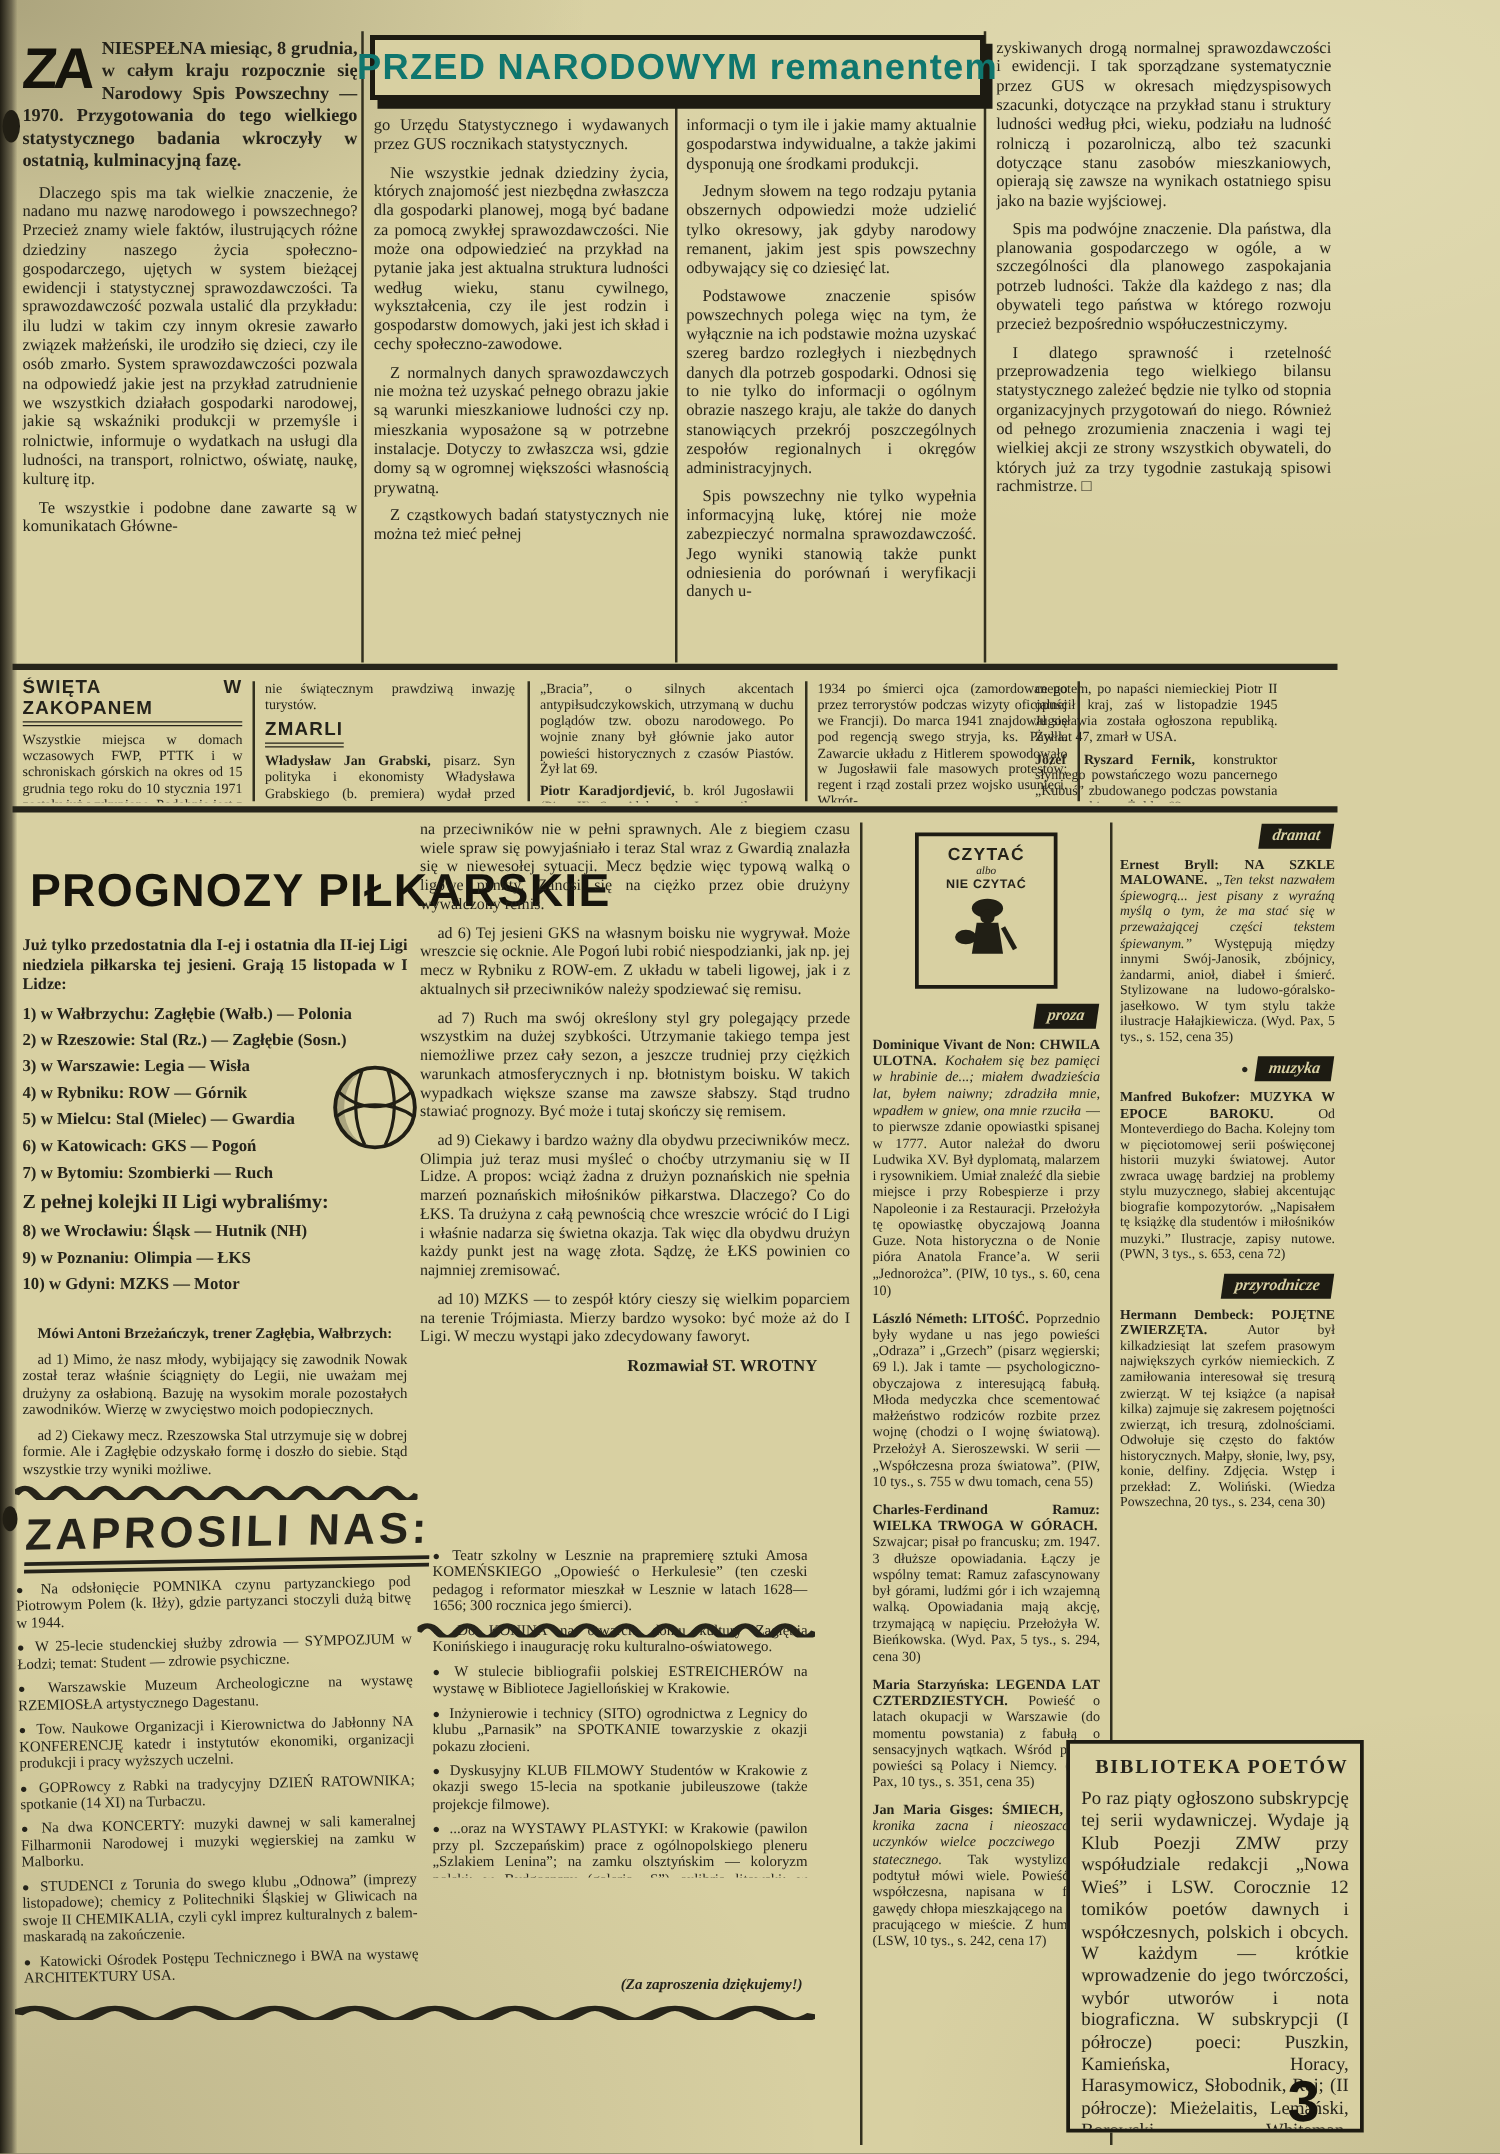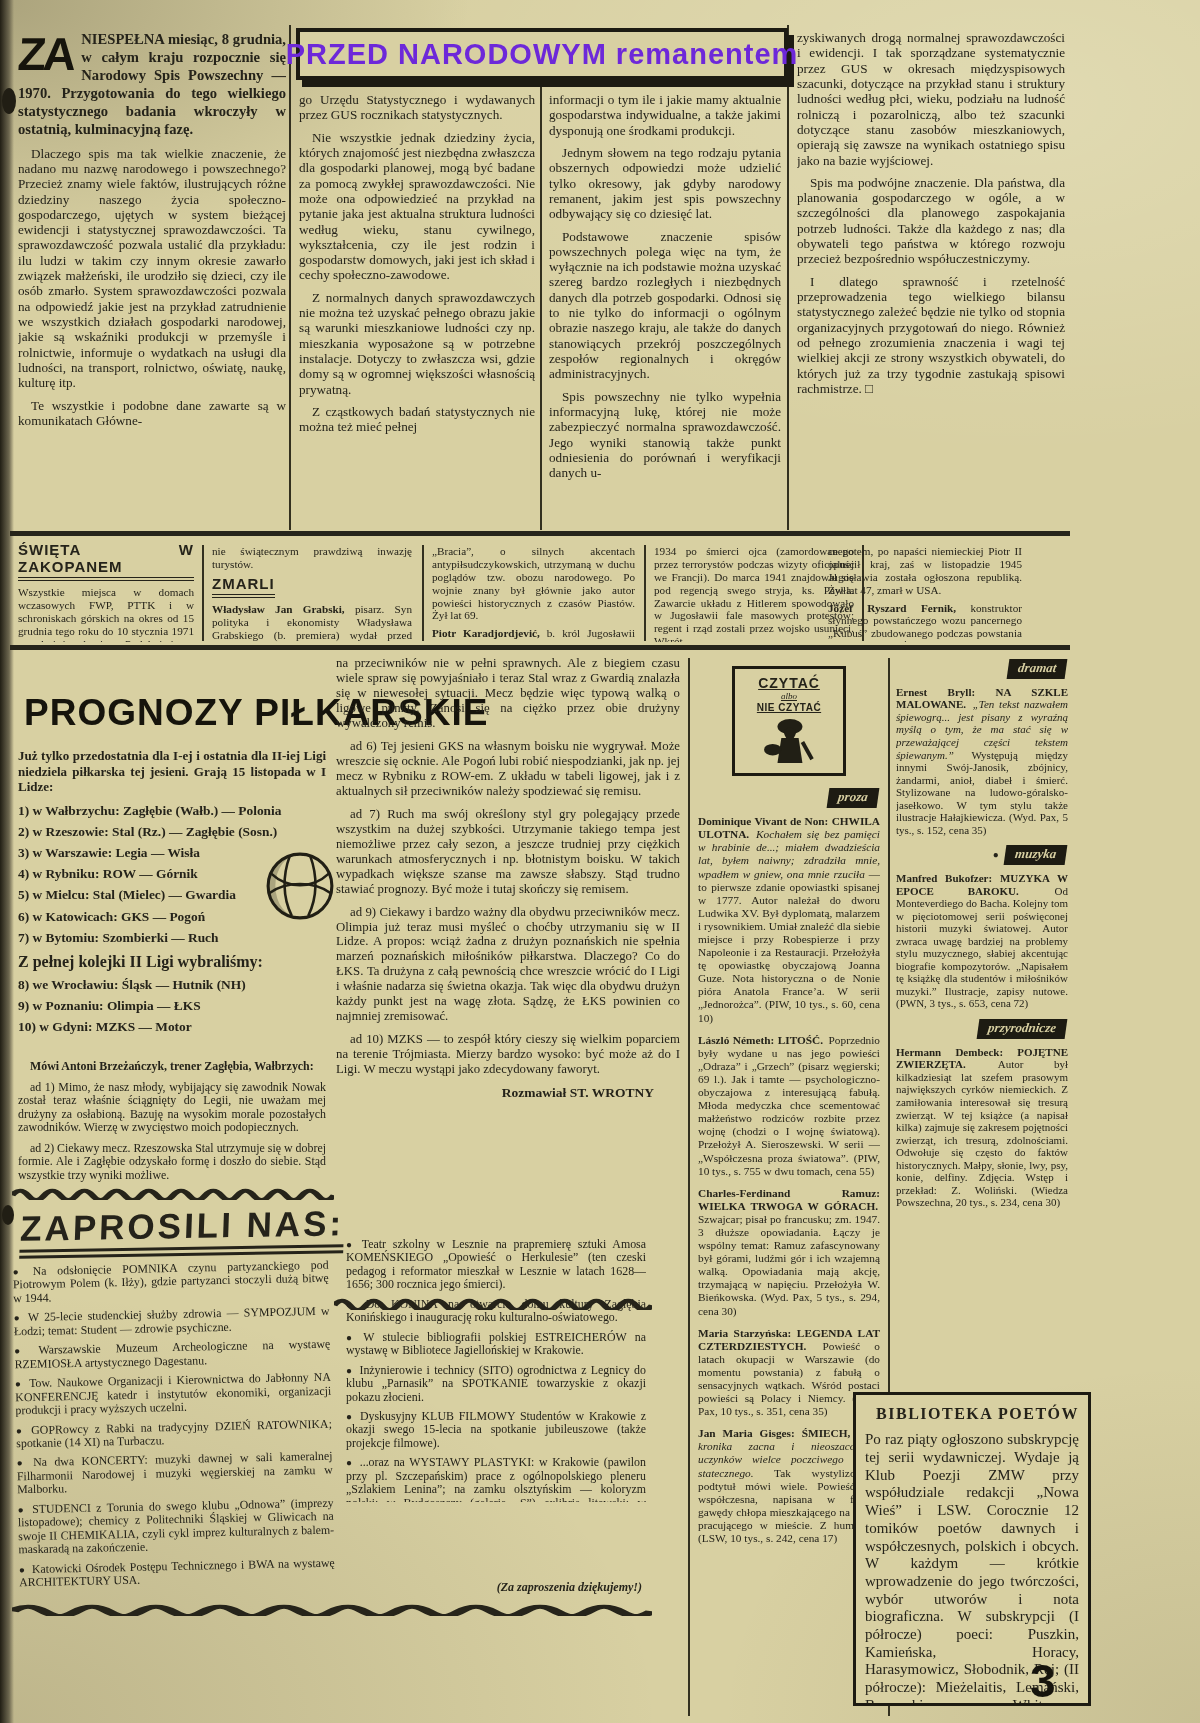--- a/index.html
+++ b/index.html
@@ -20,21 +20,21 @@
   p{margin:0 0 7px 0;}
   .just{text-align:justify;}
   .ind p{text-indent:13px;}
   p.noind{text-indent:0;}
   .lead-c{font-size:13.2px;line-height:1.16;overflow:hidden;}
   .lead-p1{font-size:14.6px;line-height:1.24;font-weight:bold;}
   .dropcap{float:left;font:bold 46px/0.9 "Liberation Sans",sans-serif;letter-spacing:-3px;
     margin:4px 8px 0 0;color:#16140c;transform:skewX(-4deg);}
   .headline-box{border:4px solid #1d1b12;box-shadow:6px 7px 0 #1d1b12;display:flex;
     align-items:center;justify-content:center;background:#d8d0a2;}
-  .headline-box span{font:bold 29px/1 "Liberation Sans",sans-serif;letter-spacing:1px;color:#6d28d9;white-space:nowrap;}
+  .headline-box span{font:bold 29px/1 "Liberation Sans",sans-serif;letter-spacing:1px;color:#0f766e;white-space:nowrap;}
   .strip{font-size:11.2px;line-height:1.15;overflow:hidden;}
   .strip p{margin:0 0 5px 0;}
   .strip-title{font:bold 15px/1.1 "Liberation Sans",sans-serif;letter-spacing:1px;
     border-bottom:4px double #25231a;display:inline-block;padding-bottom:2px;margin-bottom:5px;}
   .bname{font-weight:bold;}
   .fb-title{font:bold 37px/1 "Liberation Sans",sans-serif;letter-spacing:1px;color:#16140c;}
   .fb-intro{font-size:13px;font-weight:bold;line-height:1.2;margin-bottom:7px;}
   .match{font-size:13.4px;font-weight:bold;line-height:1.28;margin:0 0 4px 0;}
   .fb-sub{font-size:16px;font-weight:bold;margin:7px 0 5px 0;}
   .fb-ads{font-size:11.9px;line-height:1.13;}
@@ -47,21 +47,21 @@
   .inv{font-size:11.9px;line-height:1.13;overflow:hidden;}
   .inv .item{margin:0 0 6px 0;text-align:justify;}
   .blt{font-size:10px;margin-right:6px;}
   .inv-thanks{font-style:italic;font-weight:bold;font-size:12px;text-align:right;}
   .rv-col{font-size:11.3px;line-height:1.16;overflow:hidden;}
   .rv{text-align:justify;margin:0 0 9px 0;}
   .rv b{margin-right:2px;}
   .chip-row{text-align:right;margin:4px 2px 7px 0;}
   .chip{display:inline-block;background:#1d1b12;color:#d8d0a2;
     font:bold italic 13px/1.3 "Liberation Serif",serif;padding:1px 10px 2px;transform:skewX(-8deg);}
-  .stamp{width:100px;border:3px solid #1d1b12;margin:4px auto 12px;padding:7px 4px 5px;text-align:center;text-decoration:underline;}
+  .stamp{width:100px;border:3px solid #1d1b12;margin:4px auto 12px;padding:7px 4px 19px;text-align:center;}
   .stamp .l1{font:bold 14px/1.1 "Liberation Sans",sans-serif;letter-spacing:1px;}
   .stamp .l2{font:italic 9px/1.2 "Liberation Serif",serif;}
   .stamp .l3{font:bold 10px/1.2 "Liberation Sans",sans-serif;letter-spacing:.5px;margin-bottom:3px;}
   .lib-box{position:absolute;border:3px solid #1d1b12;background:#d8d0a2;padding:10px 9px;overflow:hidden;}
   .lib-title{text-align:right;font:bold 16px/1.15 "Liberation Serif",serif;letter-spacing:1.5px;margin-bottom:8px;}
   .lib-text{font-size:15px;line-height:1.18;text-align:justify;}
   .pgnum{font:bold 46px/1 "Liberation Sans",sans-serif;color:#16140c;}
   svg.wave{position:absolute;}
 </style>
 </head>

